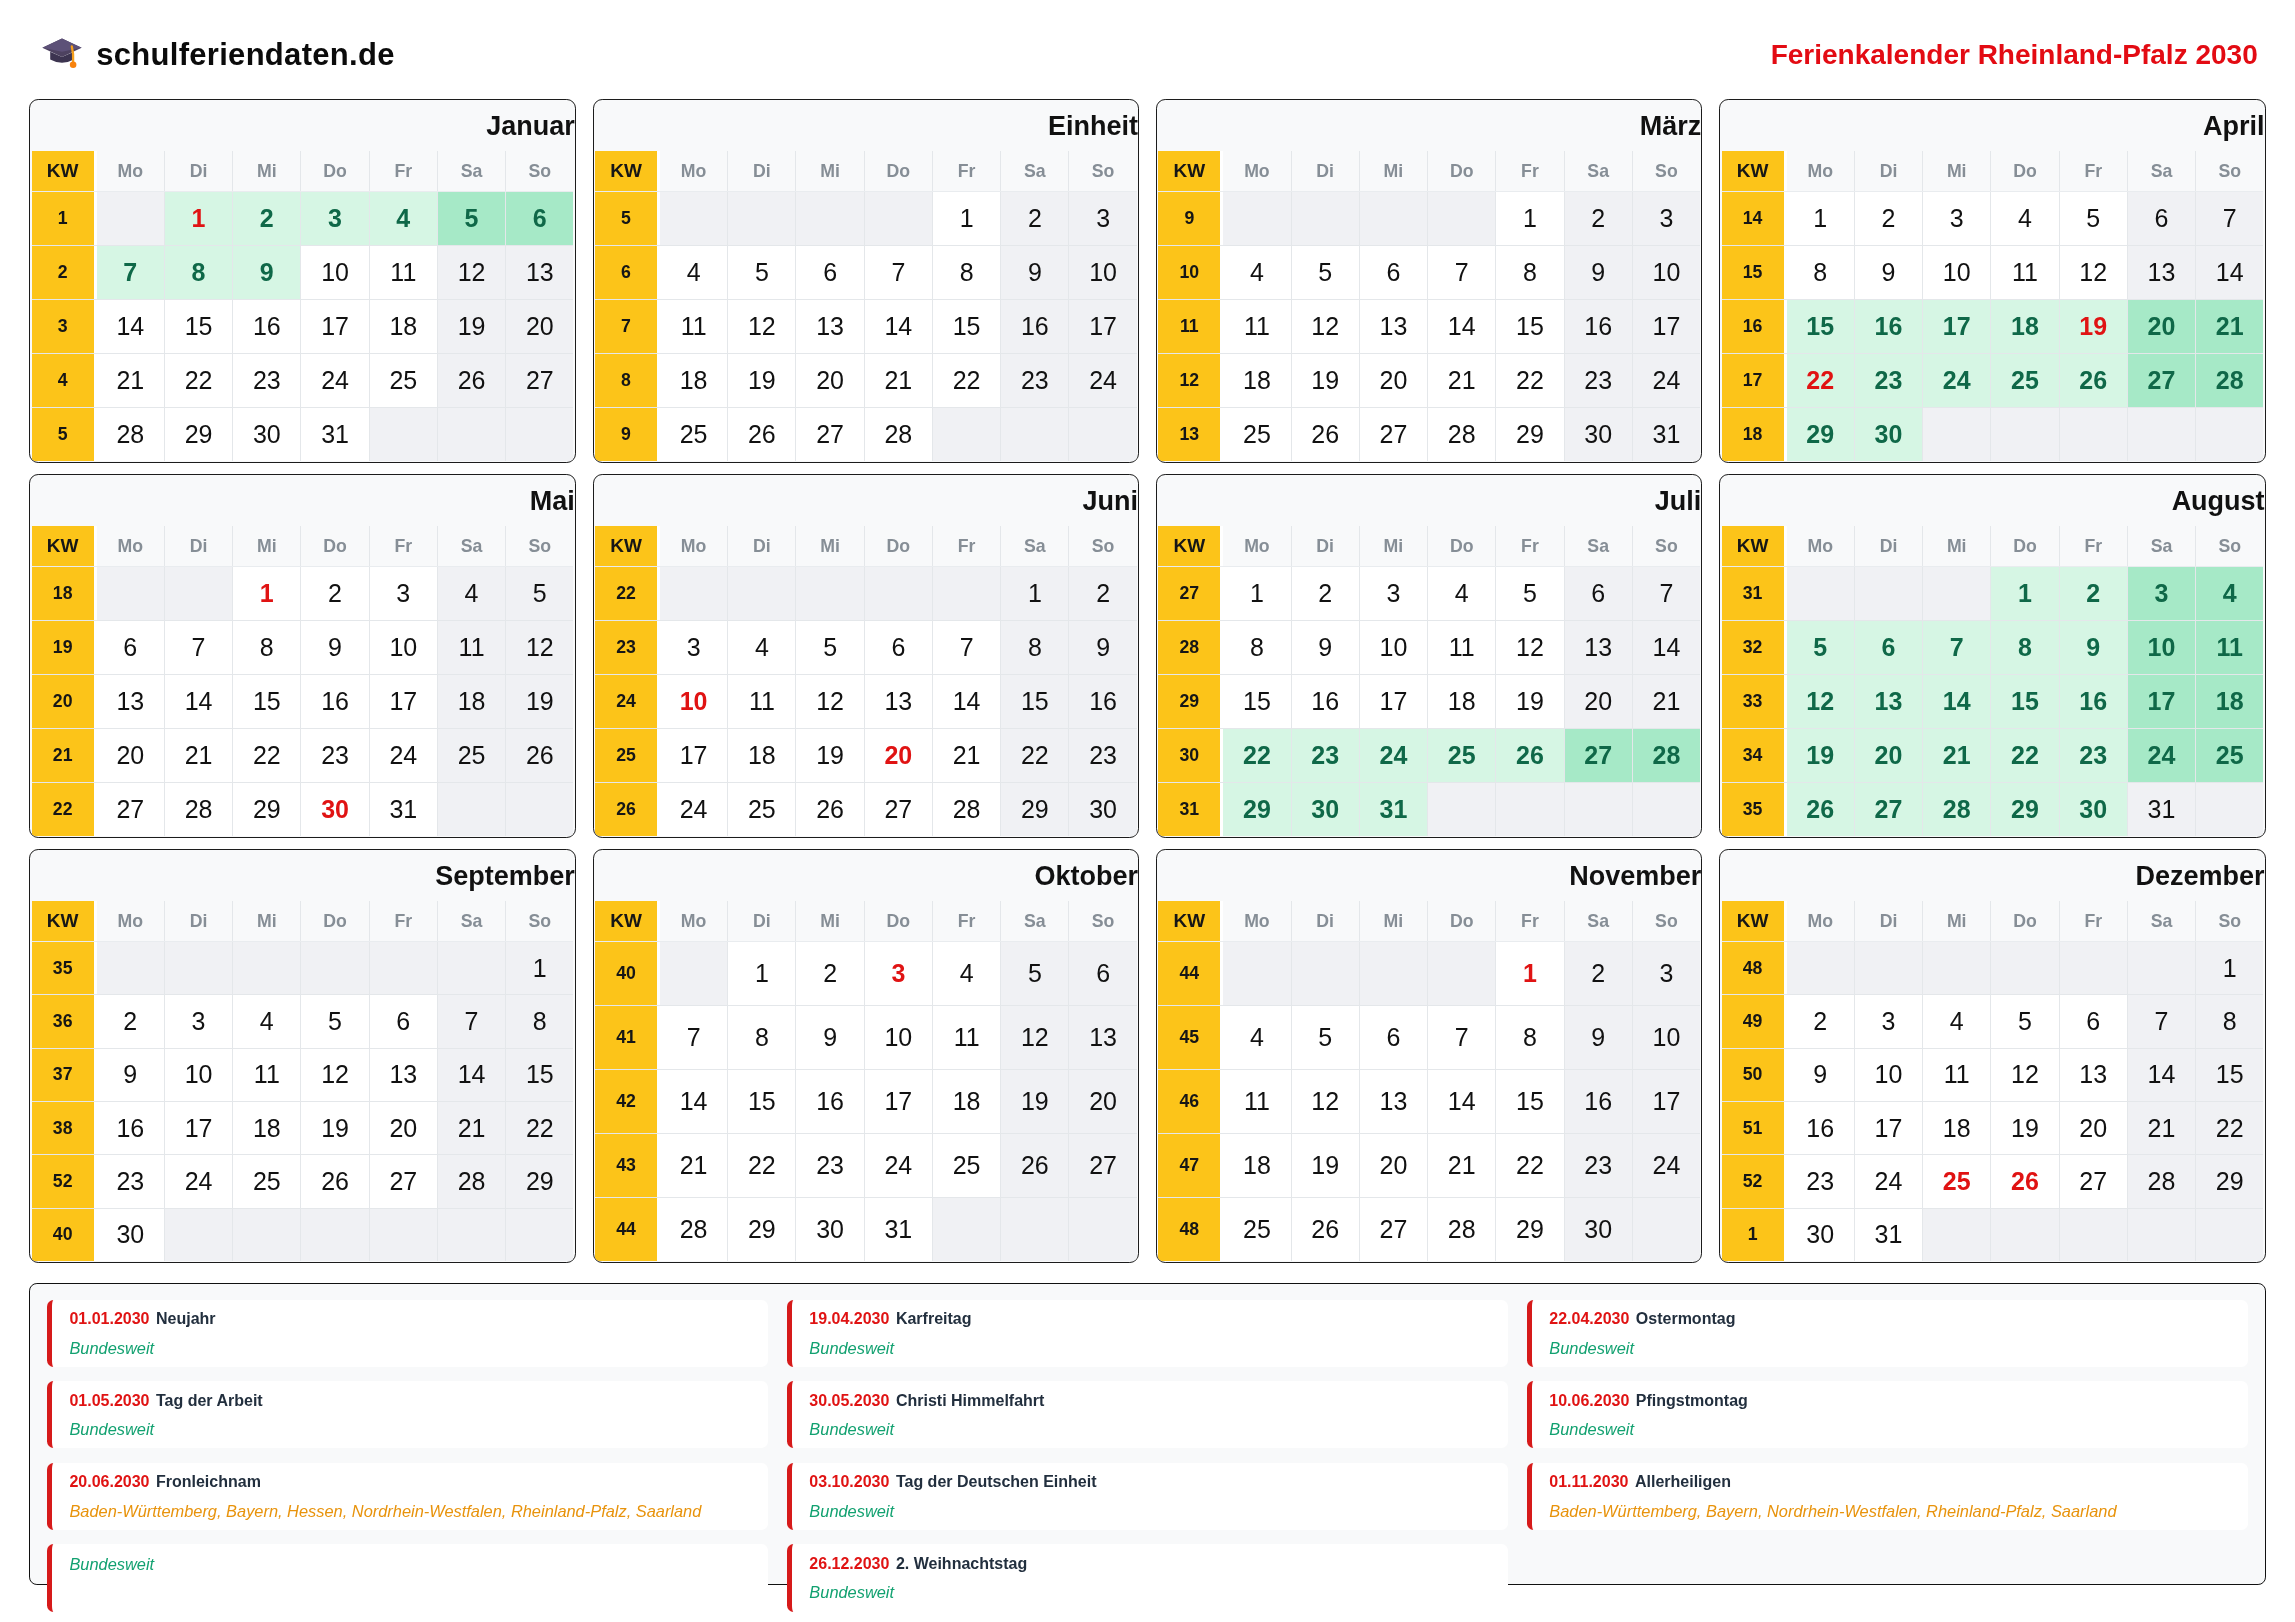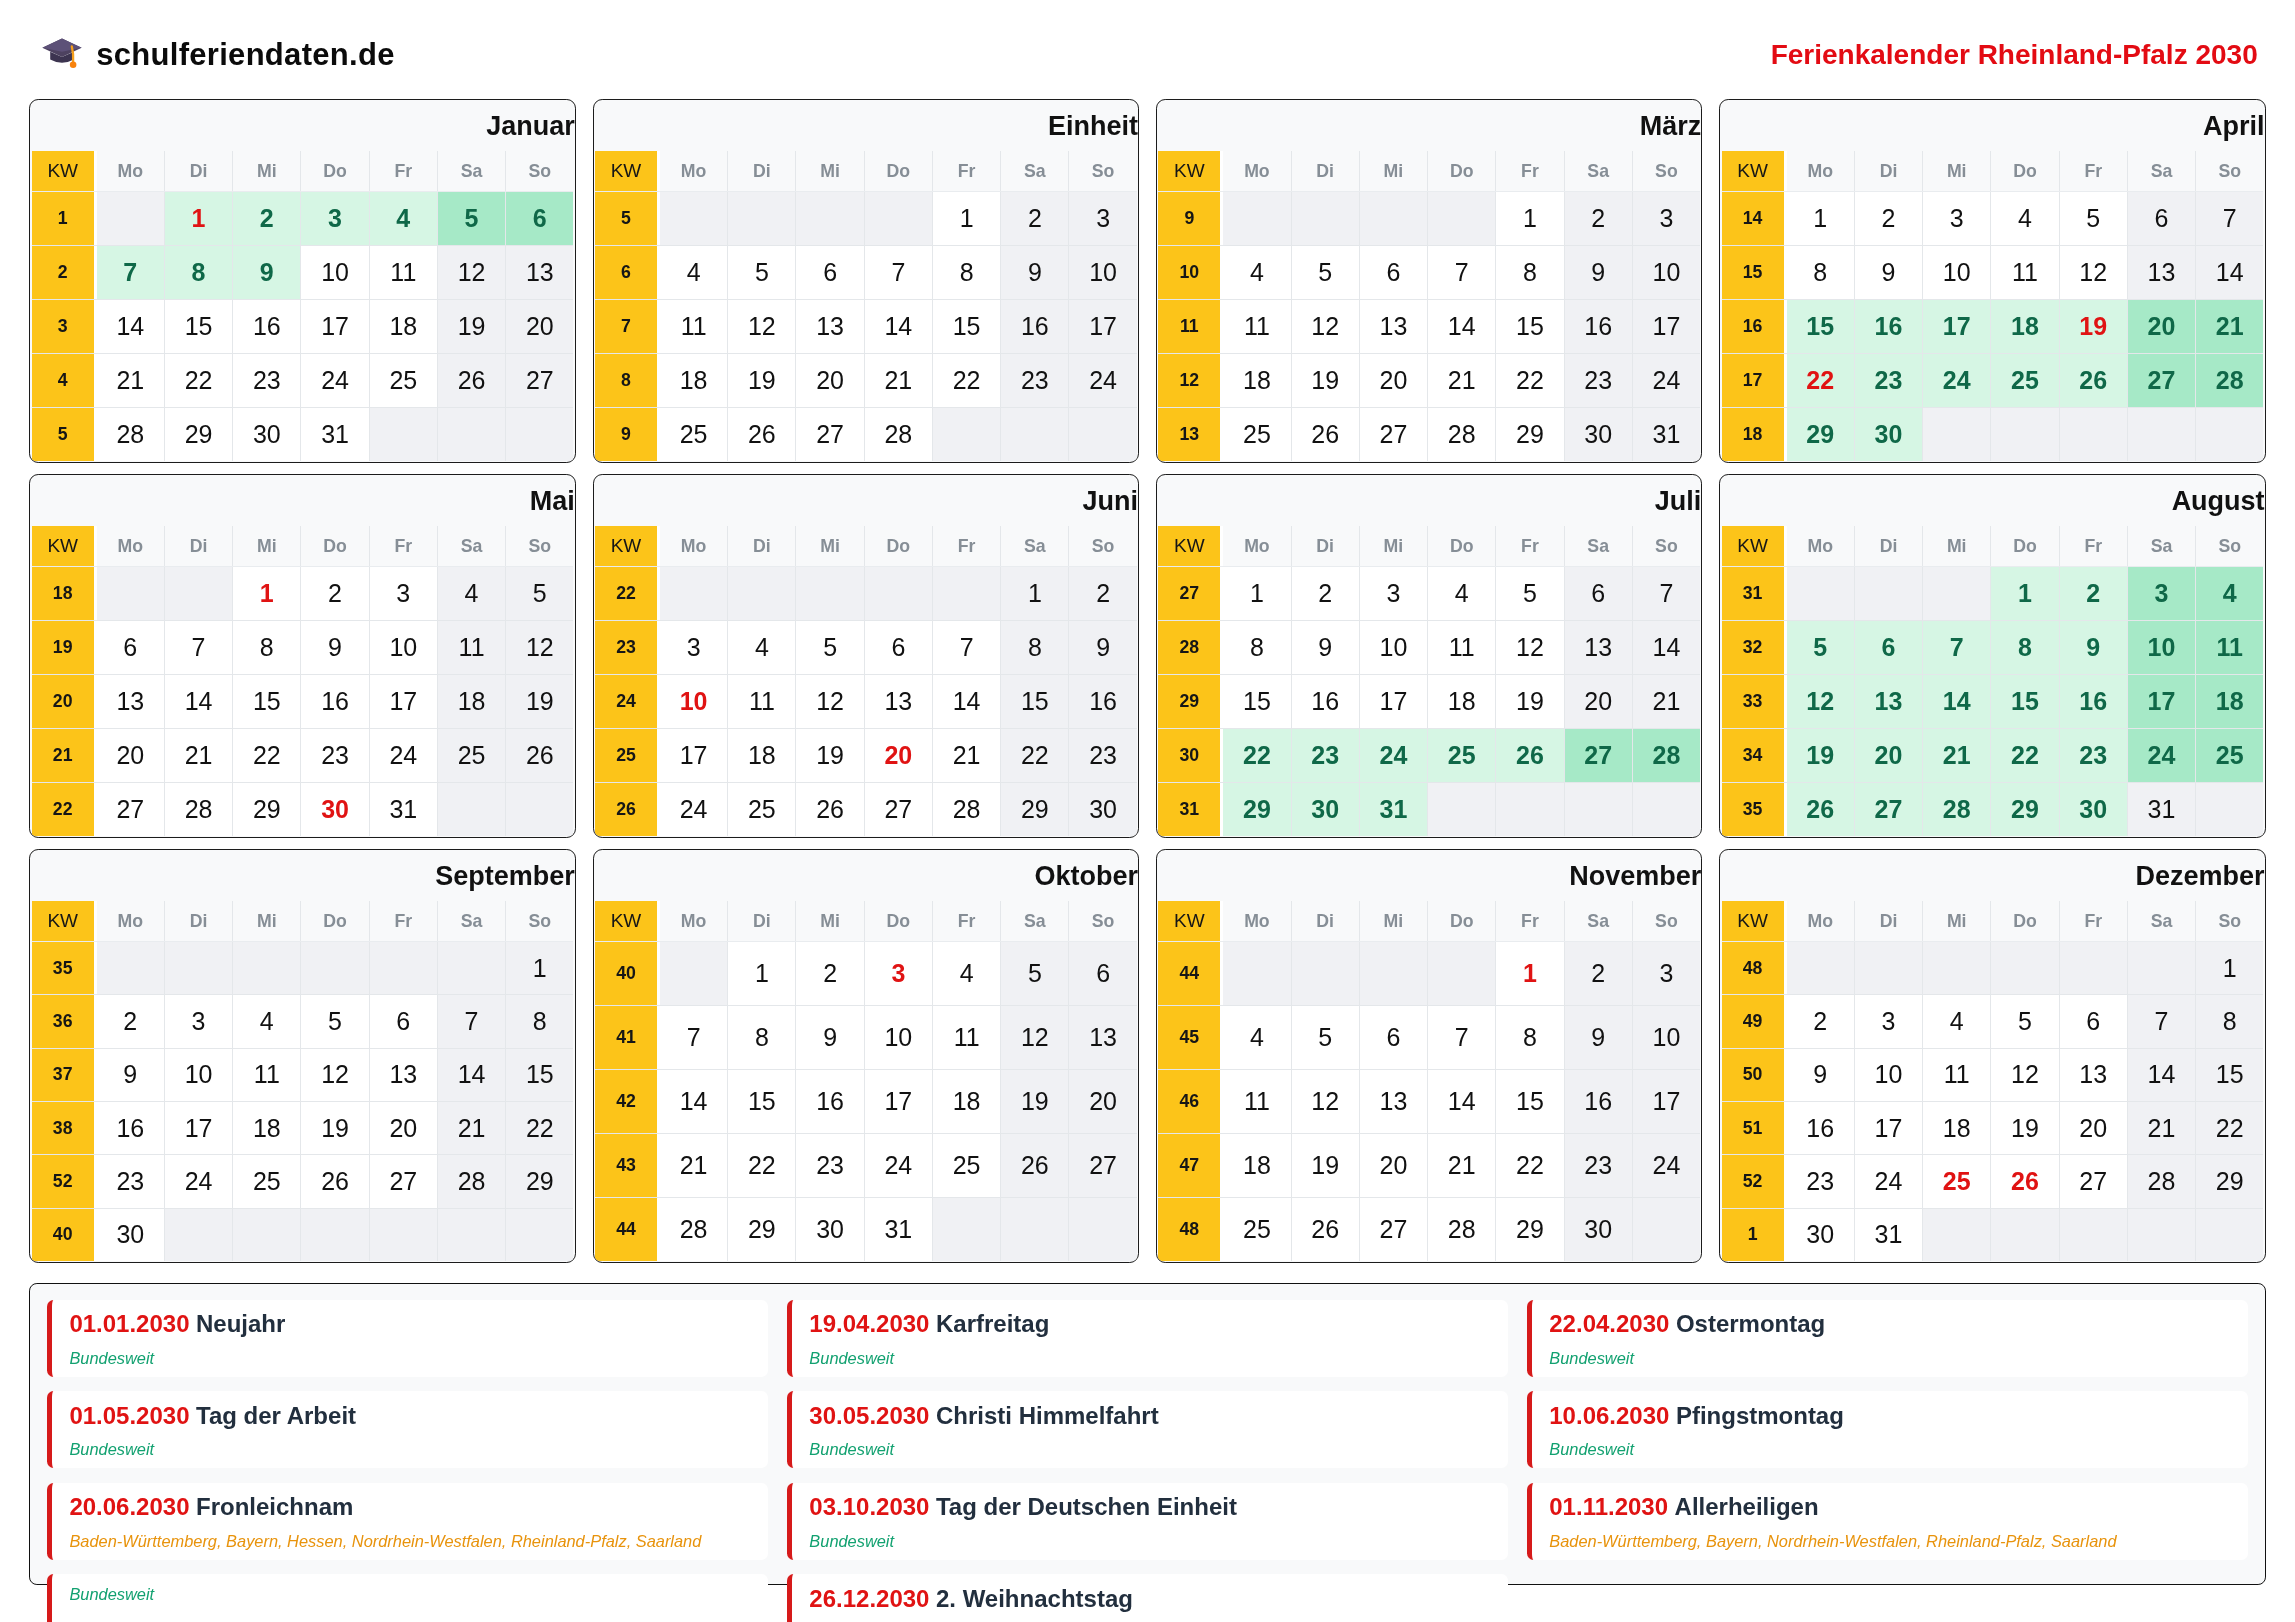--- a/index.html
+++ b/index.html
@@ -28,39 +28,39 @@
   .month-title { text-align:right; font-size:27px; font-weight:bold; color:#111;
                  padding:10.5px 0 9.2px 0; flex:0 0 auto; }
   .mtable { flex:1; display:flex; flex-direction:column; padding:0 1.3px 1.3px 1.3px; }
   .mrow { display:flex; }
   .mrow:not(:last-child) { border-bottom:0.7px solid var(--grid); }
   .hrow { flex:0 0 41px; border-bottom:1.3px solid #e9ecef !important; }
   .week { flex:1; }
   .cell { flex:1; display:flex; align-items:center; justify-content:center; }
   .cell:not(:last-child) { border-right:0.7px solid var(--grid); }
   .kwcell { flex:0 0 65px; background:var(--kw-bg); border-right:3.3px solid #fff !important; }
-  .kw-head { font-size:19px; font-weight:normal; color:#161616; }
+  .kw-head { font-size:19px; font-weight:bold; color:#161616; }
   .dow { background:var(--month-bg); font-size:17.7px; font-weight:bold; color:#868e96; }
   .day { background:#ffffff; font-size:25px; color:#111; }
   .day.we, .day.empty { background:var(--we-bg); }
   .day.vac { background:var(--vac-wd); }
   .day.vac.we { background:var(--vac-we); }
   .day.vnum { color:var(--vac-text); font-weight:bold; }
   .day.hol { color:var(--holiday-red); font-weight:bold; }
   .kwnum { font-size:17.7px; font-weight:bold; color:#161616; }
 
   
   .legend { margin-top:19.6px; border:1.6px solid #111; border-radius:7.9px;
             background:var(--month-bg); padding:15.7px 17px 19.6px 17px;
             display:grid; grid-template-columns:repeat(3,1fr);
             column-gap:19.6px; row-gap:14.4px; height:302px; }
   .hcard { background:#ffffff; border-radius:6.5px; border-left:5.2px solid #d61a1a;
            padding:10.5px 17px 9.2px 17px; display:flex; flex-direction:column;
            justify-content:flex-start; gap:10.5px; }
-  .hcard-line { font-size:24px; font-weight:bold; color:var(--legend-name); }
+  .hcard-line { font-size:16px; font-weight:bold; color:var(--legend-name); }
   .hcard-line .hdate { color:var(--holiday-red); margin-right:6.5px; }
   .hregion { font-size:16.4px; font-style:italic; }
   .hregion.green { color:var(--region-green); }
   .hregion.orange { color:var(--region-orange); }
   .hcard.blank { visibility:hidden; }
 </style>
 </head>
 <body>
 
 <div class="page">

